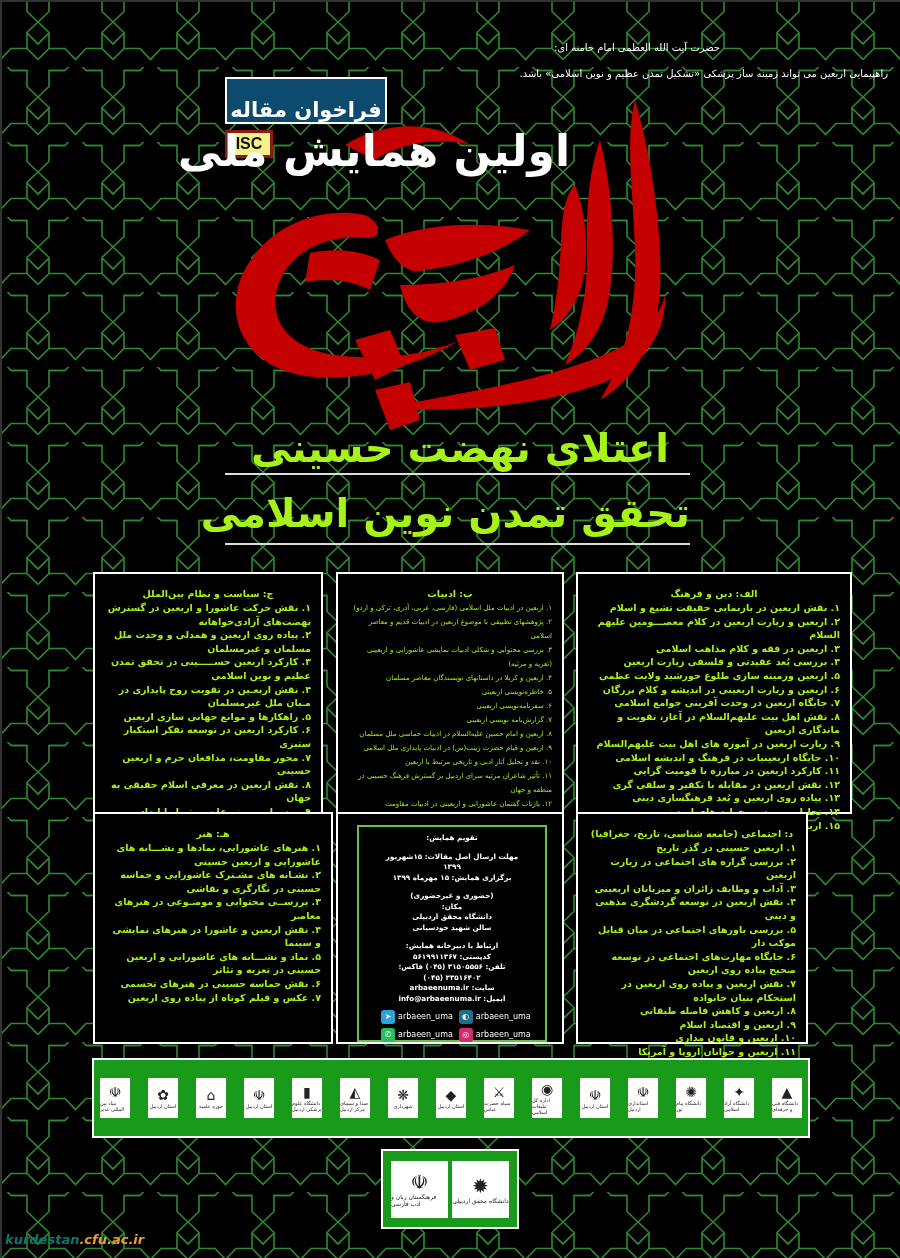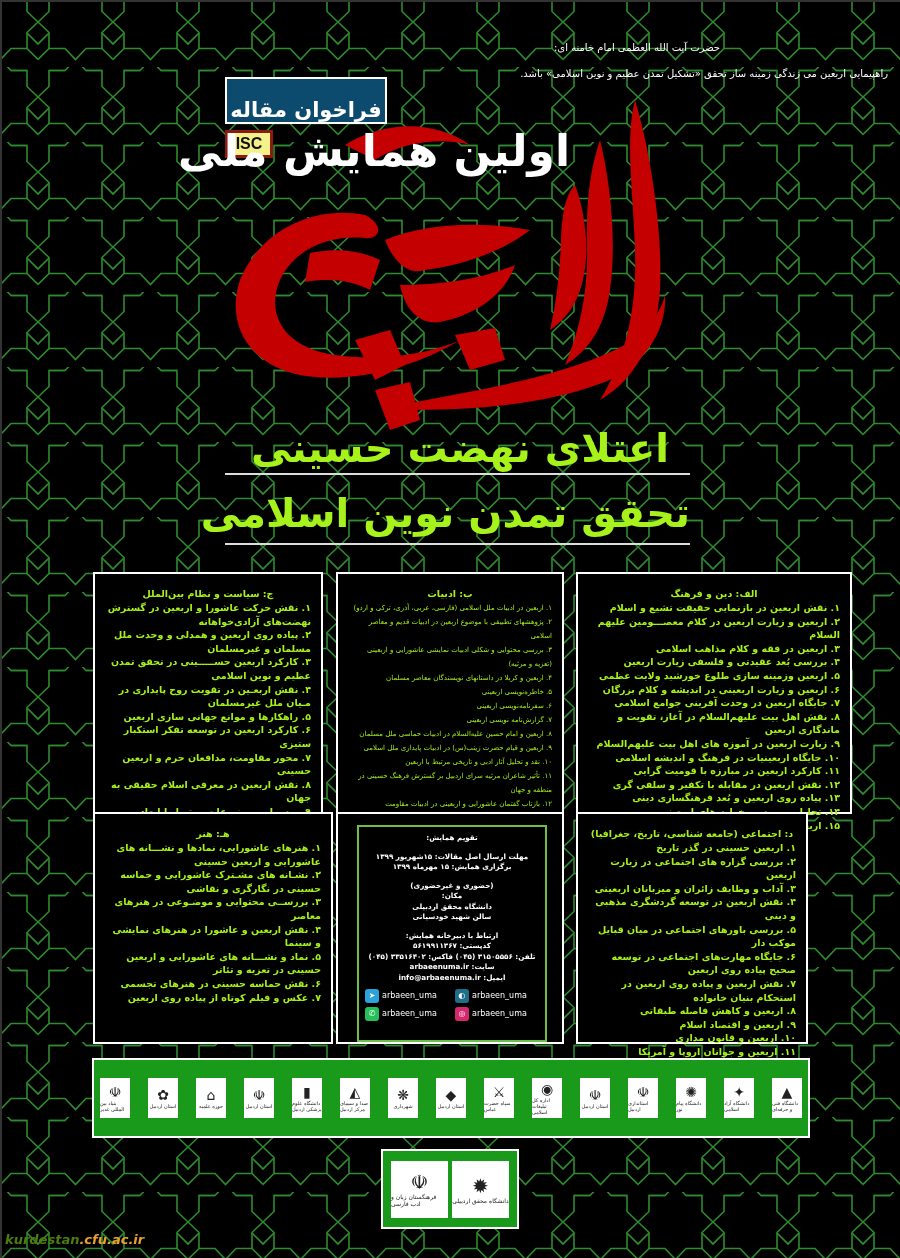--- a/index.html
+++ b/index.html
@@ -29,38 +29,38 @@
   .grid-box ol { list-style: none; }
   .grid-box li { font-size: 9.5px; line-height: 13.6px; color: #a6f21a; font-weight: bold; text-align: right; }
   .box-dense li { font-size: 7px; line-height: 14px; font-weight: normal; }
   .box-a { left: 576px; top: 572px; width: 276px; height: 242px; }
   .box-b { left: 336px; top: 572px; width: 228px; height: 298px; }
   .box-c { left: 93px; top: 572px; width: 230px; height: 242px; }
   .box-d { left: 576px; top: 812px; width: 232px; height: 232px; }
   .box-e { left: 93px; top: 812px; width: 240px; height: 232px; }
   .box-mid { left: 336px; top: 812px; width: 228px; height: 232px; border: 2px solid #fff; background: #000; }
   .info-box { position: absolute; left: 19px; top: 11px; width: 190px; height: 217px; border: 2px solid #6cc04a;
-    direction: rtl; text-align: center; padding: 6px 6px; font-size: 7.2px; line-height: 10.5px; color: #fff; font-weight: bold; }
+    direction: rtl; text-align: center; padding: 6px 22px; font-size: 7.2px; line-height: 10.5px; color: #fff; font-weight: bold; }
   .info-box .gap { height: 8px; }
   .socials { display: grid; grid-template-columns: 1fr 1fr; gap: 4px 6px; direction: ltr; margin-top: 6px; }
   .social { display: flex; align-items: center; gap: 3px; font-size: 8px; font-weight: normal; }
   .s-ico { width: 14px; height: 14px; border-radius: 3px; display: inline-flex; align-items: center; justify-content: center;
     font-size: 8px; color: #fff; }
   .logos-bar { left: 92px; top: 1058px; width: 718px; height: 80px; background: #1a9a1a; border: 2px solid #fff;
     display: flex; align-items: center; justify-content: space-between; padding: 0 6px; }
   .logo { width: 30px; height: 40px; background: #fff; display: flex; flex-direction: column; align-items: center;
     justify-content: center; font-size: 5px; color: #222; }
   .logo .mark { font-size: 14px; line-height: 16px; }
   .host-bar { left: 381px; top: 1149px; width: 138px; height: 80px; background: #1a9a1a; border: 2px solid #fff;
     display: flex; align-items: center; justify-content: space-around; padding: 0 6px; }
   .host-logo { width: 57px; height: 57px; background: #fff; display: flex; flex-direction: column; align-items: center;
     justify-content: center; font-size: 6px; color: #222; }
   .host-logo .mark { font-size: 20px; line-height: 22px; }
   .watermark { left: 5px; top: 1232px; font-size: 13px; font-weight: bold; font-style: italic; font-family: "DejaVu Sans", sans-serif; }
-  .wm-1 { color: #4d7c0f; }
+  .wm-1 { color: #0f766e; }
   .wm-2 { color: #e8a030; }
   .frame-line { position: absolute; left: 0; top: 0; width: 900px; height: 1258px; border-left: 2px solid #333; border-top: 2px solid #333; z-index: 1; pointer-events: none; }
 </style>
 </head>
 <body>
 
 <svg class="pattern" xmlns="http://www.w3.org/2000/svg" width="900" height="1258">
   <defs>
     <pattern id="stars" x="-37" y="-8" width="75" height="75" patternUnits="userSpaceOnUse">
       <path d="M37.5 30 L48 41 L64 41 L64 57 L75 67.5 L64 78 L64 94 L48 94 L37.5 105 L27 94 L11 94 L11 78 L0 67.5 L11 57 L11 41 L27 41 Z" transform="translate(0,-37.5)" fill="none" stroke="#2e8b2e" stroke-width="1.6"></path>
@@ -69,21 +69,21 @@
       <path d="M11 19.5 L37.5 -6 M64 19.5 L37.5 -6" stroke="none"></path>
       <path d="M64 41 L86 63 M11 41 L-11 63 M64 56.5 L75 67.5 M11 56.5 L0 67.5" stroke="#2e8b2e" stroke-width="1.6" fill="none"></path>
     </pattern>
   </defs>
   <rect width="900" height="1258" fill="#000"></rect>
   <rect width="900" height="1258" fill="url(#stars)"></rect>
 </svg>
 <div class="frame-line"></div>
 
 <div class="layer quote-attr">حضرت آیت الله العظمی امام خامنه ای:</div>
-<div class="layer quote-text">راهپیمایی اربعین می زندگی زمینه ساز تحقق «تشکیل تمدن عظیم و نوین اسلامی» باشد.</div>
+<div class="layer quote-text">راهپیمایی اربعین می تواند زمینه ساز پزشکی «تشکیل تمدن عظیم و نوین اسلامی» باشد.</div>
 
 <div class="layer call-box">
   <span>فراخوان مقاله</span>
 </div>
 
 <div class="layer isc-badge">
   <span>ISC</span>
 </div>
 
 <svg class="layer arbaeen-calligraphy" viewBox="0 0 500 345" xmlns="http://www.w3.org/2000/svg">

